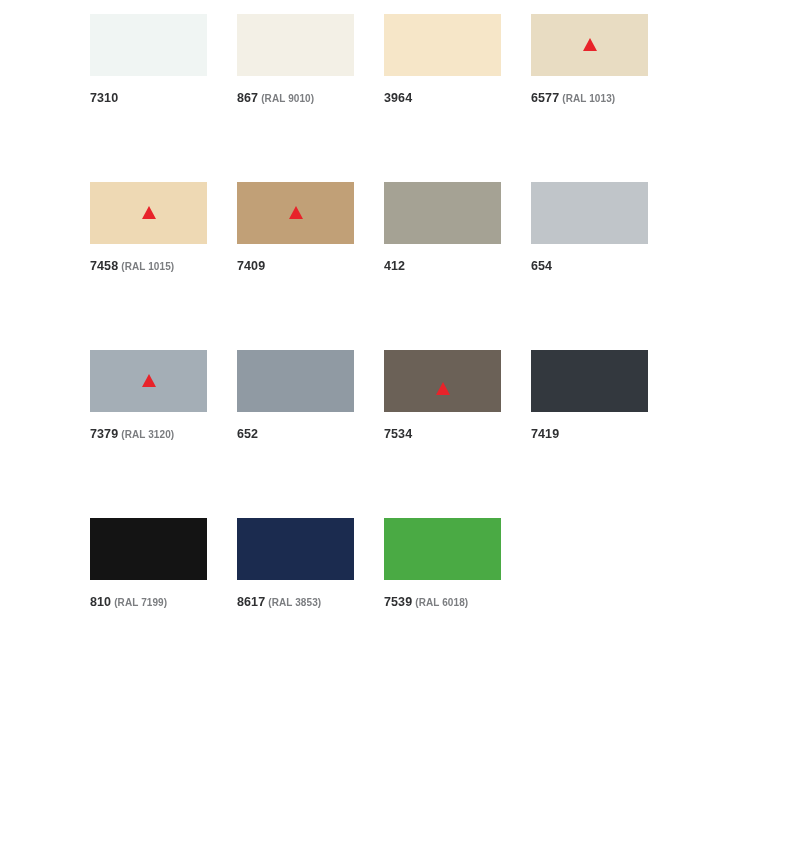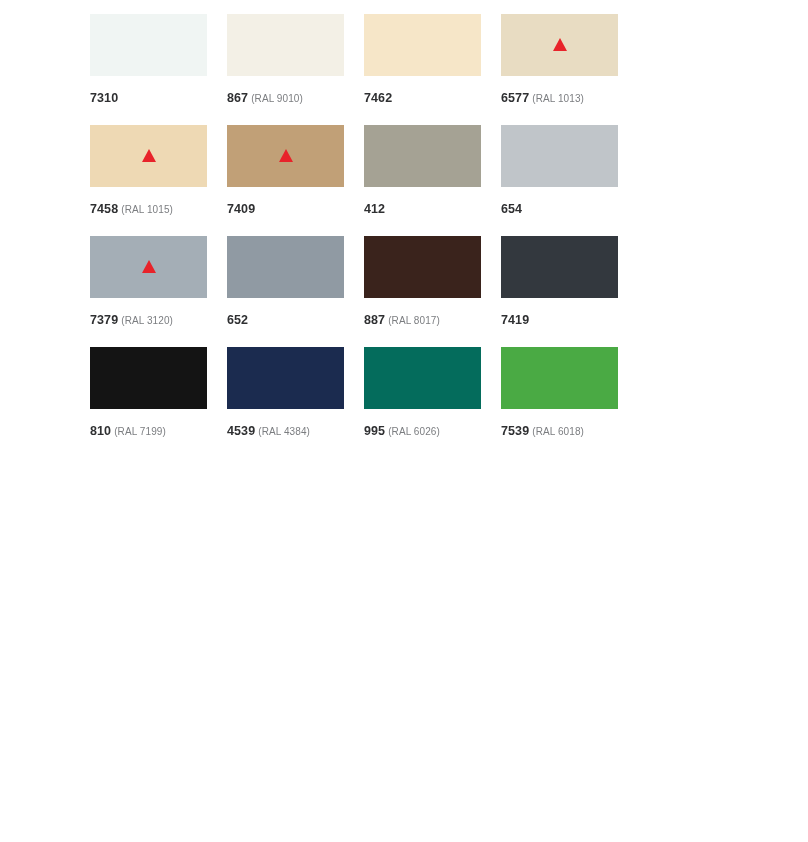--- a/index.html
+++ b/index.html
@@ -22,21 +22,20 @@
     height: 842px;
     box-sizing: border-box;
     padding: 14px 0 0 90px;
   }
 
   .swatch-grid {
     display: grid;
     grid-template-columns: repeat(4, 117px);
     column-gap: 30px;
     row-gap: 77px;
-    gap: 20px;
   }
 
   .swatch-cell {
     width: 117px;
   }
 
   .swatch-chip {
     position: relative;
     width: 117px;
     height: 62px;
@@ -69,21 +68,21 @@
 
   .swatch-code {
     font-size: 12.5px;
     font-weight: 600;
     color: #2f3032;
     letter-spacing: 0.1px;
   }
 
   .swatch-ral {
     font-size: 10px;
-    font-weight: 400;
+    font-weight: 700;
     color: #7b7d80;
     margin-left: 3px;
     letter-spacing: 0.1px;
     margin-top: 12px;
   }
 </style>
 </head>
 <body>
 
 <div class="palette">
@@ -91,21 +90,21 @@
       <div class="swatch-cell">
         <div class="swatch-chip" style="background-color: rgb(240, 245, 243);"></div>
         <div class="swatch-label"><span class="swatch-code">7310</span></div>
       </div>
       <div class="swatch-cell">
         <div class="swatch-chip" style="background-color: rgb(243, 240, 230);"></div>
         <div class="swatch-label"><span class="swatch-code">867</span><span class="swatch-ral">(RAL 9010)</span></div>
       </div>
       <div class="swatch-cell">
         <div class="swatch-chip" style="background-color: rgb(246, 230, 200);"></div>
-        <div class="swatch-label"><span class="swatch-code">7462</span></div>
+        <div class="swatch-label"><span class="swatch-code">3964</span></div>
       </div>
       <div class="swatch-cell">
         <div class="swatch-chip" style="background-color: rgb(232, 220, 194);">
           <span class="marker-triangle" style="border-bottom-color: rgb(232, 35, 42);"></span>
         </div>
         <div class="swatch-label"><span class="swatch-code">6577</span><span class="swatch-ral">(RAL 1013)</span></div>
       </div>
       <div class="swatch-cell">
         <div class="swatch-chip" style="background-color: rgb(238, 217, 180);">
           <span class="marker-triangle" style="border-bottom-color: rgb(232, 35, 42);"></span>
@@ -130,37 +129,35 @@
         <div class="swatch-chip" style="background-color: rgb(164, 174, 182);">
           <span class="marker-triangle" style="border-bottom-color: rgb(232, 35, 42);"></span>
         </div>
         <div class="swatch-label"><span class="swatch-code">7379</span><span class="swatch-ral">(RAL 3120)</span></div>
       </div>
       <div class="swatch-cell">
         <div class="swatch-chip" style="background-color: rgb(144, 154, 163);"></div>
         <div class="swatch-label"><span class="swatch-code">652</span></div>
       </div>
       <div class="swatch-cell">
-        <div class="swatch-chip" style="background-color: rgb(58, 35, 28);"></div>
-        <div class="swatch-label"><span class="swatch-code">887</span><span class="swatch-ral">(RAL 8017)</span></div>
+        <div class="swatch-chip" style="background-color: rgb(107, 97, 87);">
+          <span class="marker-triangle low" style="border-bottom-color: rgb(232, 35, 42);"></span>
+        </div>
+        <div class="swatch-label"><span class="swatch-code">7534</span></div>
       </div>
       <div class="swatch-cell">
         <div class="swatch-chip" style="background-color: rgb(51, 56, 62);"></div>
         <div class="swatch-label"><span class="swatch-code">7419</span></div>
       </div>
       <div class="swatch-cell">
         <div class="swatch-chip" style="background-color: rgb(20, 20, 20);"></div>
         <div class="swatch-label"><span class="swatch-code">810</span><span class="swatch-ral">(RAL 7199)</span></div>
       </div>
       <div class="swatch-cell">
         <div class="swatch-chip" style="background-color: rgb(27, 43, 79);"></div>
-        <div class="swatch-label"><span class="swatch-code">4539</span><span class="swatch-ral">(RAL 4384)</span></div>
-      </div>
-      <div class="swatch-cell">
-        <div class="swatch-chip" style="background-color: rgb(4, 108, 92);"></div>
-        <div class="swatch-label"><span class="swatch-code">995</span><span class="swatch-ral">(RAL 6026)</span></div>
+        <div class="swatch-label"><span class="swatch-code">8617</span><span class="swatch-ral">(RAL 3853)</span></div>
       </div>
       <div class="swatch-cell">
         <div class="swatch-chip" style="background-color: rgb(74, 170, 68);"></div>
         <div class="swatch-label"><span class="swatch-code">7539</span><span class="swatch-ral">(RAL 6018)</span></div>
       </div>
     </div>
 </div>
 
 </body></html>

